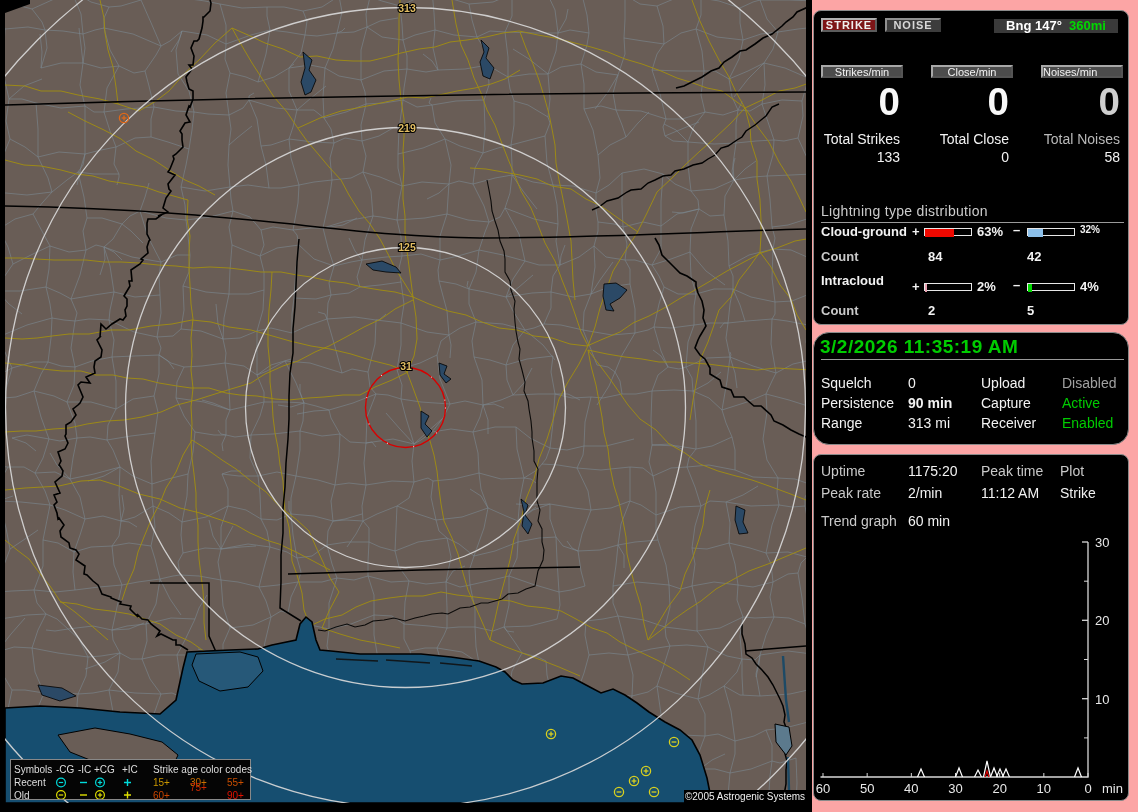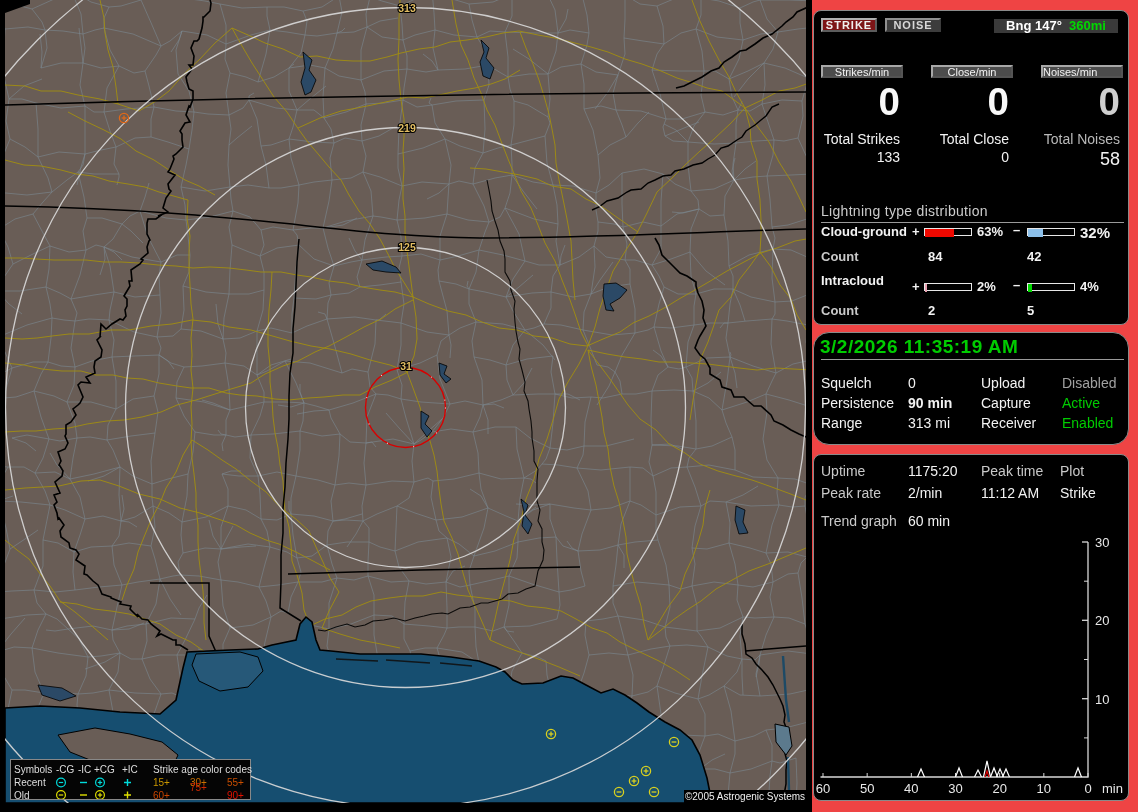--- a/index.html
+++ b/index.html
@@ -1,17 +1,17 @@
 <!DOCTYPE html>
 <html><head><meta charset="utf-8"><style>
 html,body{margin:0;padding:0;background:#000;width:1138px;height:812px;overflow:hidden}
 *{font-family:"Liberation Sans",sans-serif;box-sizing:border-box}
 </style></head>
 <body>
-<div style="position:relative;width:1138px;height:812px;background:#ef4444">
+<div style="position:relative;width:1138px;height:812px;background:#fca5a5">
 <svg width="812" height="812" style="position:absolute;left:0;top:0">
 <rect x="5" y="0" width="801" height="803" fill="#695d56"></rect>
 <g>
         <path d="M-0,-8 13,4 32,9 M-0,-8 -1,8 5,29 M5,29 28,27 45,30 M5,29 4,45 -1,65 M-1,65 5,81 9,99 M9,99 22,99 36,103 M9,99 6,121 10,139 M10,139 25,147 38,157 M10,139 -1,166 -5,192 M-5,192 27,195 52,192 M-5,192 -5,208 -1,229 M-1,229 15,219 33,214 M-1,229 8,247 13,264 M13,264 35,253 50,246 M13,264 2,280 -3,291 M-3,291 20,291 46,287 M-3,291 -5,313 -4,338 M-4,338 27,325 52,318 M-4,338 5,352 12,368 M12,368 33,362 48,362 M12,368 7,385 4,398 M4,398 16,397 34,391 M12,438 27,435 49,439 M8,467 24,467 35,473 M8,467 0,481 -1,501 M-1,501 21,502 50,505 M-1,501 6,528 10,549 M10,549 1,573 -3,592 M-3,592 12,591 34,590 M-3,592 -2,602 -0,619 M-0,619 27,615 46,614 M-0,619 -4,635 -3,652 M-3,652 14,647 32,648 M-3,652 2,673 12,690 M12,690 25,690 44,693 M12,690 8,709 -2,730 M-2,730 21,730 36,724 M-2,730 -2,750 1,775 M1,775 19,770 44,771 M1,775 -2,795 -3,813 M-3,813 18,811 48,805 M32,9 52,-0 71,-10 M32,9 42,22 45,30 M45,30 63,31 83,34 M45,30 47,48 41,68 M41,68 61,63 83,63 M36,103 61,108 85,106 M36,103 38,129 38,157 M38,157 59,152 85,154 M38,157 48,178 52,192 M52,192 67,180 78,172 M52,192 43,202 33,214 M33,214 43,233 50,246 M50,246 69,252 86,250 M50,246 49,269 46,287 M46,287 60,293 71,299 M46,287 50,304 52,318 M52,318 64,320 75,321 M52,318 51,338 48,362 M48,362 61,366 75,367 M48,362 41,374 34,391 M34,391 54,396 67,402 M34,391 41,417 49,439 M49,439 60,441 77,438 M49,439 43,458 35,473 M35,473 55,472 70,479 M35,473 45,491 50,505 M50,505 65,510 85,519 M50,505 46,525 43,540 M43,540 58,543 74,552 M43,540 43,566 34,590 M34,590 55,592 75,590 M34,590 37,603 46,614 M46,614 57,619 68,629 M46,614 38,630 32,648 M32,648 58,653 88,657 M32,648 35,672 44,693 M44,693 60,692 78,694 M44,693 37,710 36,724 M36,724 55,721 79,720 M36,724 41,746 44,771 M44,771 65,765 88,760 M44,771 44,787 48,805 M48,805 62,798 71,794 M71,-10 91,2 109,7 M71,-10 81,14 83,34 M83,34 95,30 104,28 M83,34 85,48 83,63 M83,63 101,68 119,66 M83,63 80,85 85,106 M85,106 94,112 104,112 M85,106 85,133 85,154 M85,154 101,150 116,147 M85,154 83,165 78,172 M78,172 94,174 119,174 M78,172 84,197 87,218 M87,218 102,218 122,224 M87,218 83,231 86,250 M86,250 96,245 104,247 M86,250 80,275 71,299 M71,299 94,295 114,292 M71,299 77,313 75,321 M75,321 89,319 109,320 M75,321 71,348 75,367 M75,367 92,361 112,357 M75,367 74,385 67,402 M67,402 91,402 116,409 M67,402 75,423 77,438 M77,438 90,437 107,440 M77,438 73,458 70,479 M70,479 94,474 120,467 M70,479 80,497 85,519 M85,519 103,516 121,521 M85,519 80,535 74,552 M74,552 91,547 112,546 M74,552 73,572 75,590 M75,590 99,587 122,585 M68,629 93,626 112,630 M68,629 79,639 88,657 M88,657 101,656 120,653 M88,657 86,676 78,694 M78,694 93,693 109,690 M78,694 77,705 79,720 M79,720 93,733 113,741 M79,720 80,737 88,760 M88,760 108,767 121,776 M88,760 78,781 71,794 M71,794 93,799 121,811 M109,7 121,6 141,0 M109,7 104,18 104,28 M104,28 133,34 161,46 M104,28 110,50 119,66 M119,66 134,73 145,71 M119,66 107,88 104,112 M104,112 126,109 154,107 M104,112 110,131 116,147 M116,147 135,138 151,137 M116,147 114,164 119,174 M122,224 130,216 140,211 M122,224 113,239 104,247 M104,247 132,257 161,262 M104,247 110,266 114,292 M114,292 135,297 160,295 M114,292 110,310 109,320 M109,320 134,332 157,337 M109,320 114,340 112,357 M112,357 134,356 159,355 M112,357 116,381 116,409 M116,409 133,399 154,396 M116,409 108,425 107,440 M107,440 131,436 155,433 M107,440 113,450 120,467 M120,467 133,476 152,484 M120,467 119,495 121,521 M121,521 135,517 153,506 M121,521 119,536 112,546 M112,546 129,543 151,546 M112,546 114,565 122,585 M122,585 138,582 160,579 M122,585 117,607 112,630 M112,630 127,626 146,624 M112,630 113,640 120,653 M120,653 131,659 142,659 M120,653 118,672 109,690 M109,690 135,693 161,694 M109,690 113,712 113,741 M113,741 125,734 146,729 M113,741 115,761 121,776 M121,776 137,765 151,759 M121,776 123,795 121,811 M121,811 130,804 142,795 M141,0 152,25 161,46 M161,46 170,41 182,31 M161,46 156,55 145,71 M145,71 149,86 154,107 M154,107 176,111 194,112 M154,107 151,119 151,137 M151,137 168,142 189,149 M149,183 145,197 140,211 M140,211 166,218 186,220 M140,211 148,237 161,262 M161,262 177,255 190,255 M161,262 159,276 160,295 M160,295 161,313 157,337 M157,337 173,336 181,329 M157,337 161,348 159,355 M159,355 171,363 184,367 M159,355 159,374 154,396 M154,396 158,412 155,433 M155,433 151,461 152,484 M152,484 168,479 188,474 M152,484 152,498 153,506 M153,506 169,513 182,522 M153,506 155,527 151,546 M151,546 155,559 160,579 M160,579 173,576 180,575 M160,579 156,604 146,624 M146,624 171,618 195,619 M146,624 147,641 142,659 M142,659 160,655 177,655 M142,659 150,679 161,694 M161,694 172,693 186,699 M161,694 155,711 146,729 M146,729 165,724 179,724 M146,729 145,747 151,759 M151,759 172,769 197,772 M151,759 145,780 142,795 M142,795 164,796 179,799 M183,-2 205,1 220,4 M182,31 207,35 226,44 M182,31 176,50 178,74 M178,74 189,91 194,112 M194,112 208,114 229,115 M194,112 192,130 189,149 M189,149 186,165 181,187 M181,187 205,191 230,187 M181,187 185,205 186,220 M186,220 210,217 233,211 M186,220 188,236 190,255 M190,255 189,272 183,286 M183,286 206,292 229,294 M183,286 184,310 181,329 M181,329 201,331 223,339 M184,367 202,366 225,363 M184,367 177,382 176,398 M176,398 204,402 230,410 M176,398 184,416 195,432 M195,432 214,435 226,435 M195,432 193,452 188,474 M188,474 187,496 182,522 M182,522 206,517 228,506 M182,522 181,535 183,553 M183,553 205,548 221,549 M183,553 178,562 180,575 M180,575 199,576 221,580 M195,619 185,640 177,655 M177,655 199,655 223,656 M177,655 180,676 186,699 M186,699 205,692 217,689 M186,699 185,711 179,724 M179,724 198,730 216,732 M179,724 185,750 197,772 M197,772 212,766 225,757 M197,772 186,784 179,799 M179,799 206,798 233,799 M220,4 242,8 267,7 M220,4 226,25 226,44 M226,44 251,35 270,30 M226,44 225,59 230,73 M230,73 246,77 258,82 M230,73 226,93 229,115 M229,115 243,108 249,100 M229,115 231,129 229,145 M229,145 228,165 230,187 M230,187 248,185 269,188 M230,187 231,199 233,211 M233,211 250,217 261,230 M233,211 229,227 232,245 M232,245 249,252 260,256 M232,245 230,270 229,294 M229,294 249,294 264,290 M229,294 224,318 223,339 M223,339 240,338 257,331 M223,339 226,353 225,363 M225,363 244,366 257,375 M225,363 229,387 230,410 M230,410 243,407 264,402 M230,410 226,420 226,435 M226,435 235,437 251,435 M222,474 239,476 258,476 M222,474 228,489 228,506 M228,506 246,510 261,519 M228,506 221,527 221,549 M221,549 248,544 270,547 M221,549 218,562 221,580 M221,580 238,582 259,587 M221,580 223,606 230,628 M230,628 253,625 271,617 M230,628 223,644 223,656 M223,656 242,659 261,664 M223,656 221,674 217,689 M217,689 234,689 253,690 M217,689 214,713 216,732 M216,732 224,743 225,757 M225,757 229,775 233,799 M233,799 252,805 268,807 M267,7 284,7 303,11 M267,7 267,16 270,30 M270,30 287,32 305,35 M270,30 266,54 258,82 M258,82 274,77 289,68 M249,100 276,108 297,110 M249,100 257,119 261,146 M261,146 271,145 289,139 M261,146 266,165 269,188 M269,188 281,188 299,185 M261,230 273,227 293,230 M261,230 264,245 260,256 M260,256 277,248 299,245 M260,256 264,272 264,290 M264,290 263,310 257,331 M257,331 271,328 292,333 M257,331 257,350 257,375 M257,375 267,371 285,361 M257,375 264,392 264,402 M264,402 286,402 304,403 M264,402 260,416 251,435 M251,435 273,434 300,431 M251,435 250,458 258,476 M258,476 277,472 296,476 M258,476 260,494 261,519 M261,519 277,520 291,514 M261,519 267,531 270,547 M270,547 287,552 297,558 M270,547 265,564 259,587 M259,587 278,585 298,582 M259,587 266,601 271,617 M271,617 281,611 288,613 M271,617 265,642 261,664 M261,664 279,657 302,648 M261,664 256,674 253,690 M253,690 271,684 288,686 M253,690 265,711 270,737 M270,737 286,740 297,737 M270,737 267,744 260,758 M260,758 283,768 299,773 M260,758 261,780 268,807 M303,11 322,7 339,-4 M303,11 307,21 305,35 M305,35 317,36 337,33 M305,35 301,53 289,68 M289,68 310,65 325,68 M289,68 289,91 297,110 M297,110 314,110 324,118 M297,110 293,127 289,139 M289,139 313,142 334,143 M289,139 291,158 299,185 M299,185 314,182 332,180 M299,185 298,203 293,230 M293,230 311,228 323,228 M293,230 297,235 299,245 M299,245 314,259 334,266 M299,245 296,269 294,298 M294,298 316,299 331,295 M294,298 292,314 292,333 M292,333 307,326 327,319 M285,361 310,363 342,373 M285,361 296,383 304,403 M304,403 316,406 329,410 M304,403 303,421 300,431 M300,431 322,436 340,434 M300,431 300,450 296,476 M296,476 318,480 335,485 M296,476 291,498 291,514 M291,514 314,516 333,521 M291,514 293,535 297,558 M297,558 312,556 327,545 M297,558 301,572 298,582 M298,582 322,582 337,578 M298,582 291,597 288,613 M288,613 306,624 329,629 M302,648 319,658 332,663 M302,648 297,668 288,686 M288,686 310,685 327,686 M288,686 291,712 297,737 M297,737 298,756 299,773 M299,773 324,767 343,762 M299,773 294,787 287,792 M287,792 308,792 334,795 M339,-4 350,-5 370,-3 M339,-4 342,12 337,33 M337,33 354,32 367,27 M337,33 333,49 325,68 M325,68 339,76 361,80 M325,68 323,97 324,118 M324,118 346,112 366,104 M324,118 331,129 334,143 M334,143 345,138 362,141 M334,143 330,158 332,180 M332,180 351,178 363,172 M332,180 329,201 323,228 M323,228 346,221 373,216 M323,228 328,248 334,266 M334,266 351,262 362,260 M334,266 329,283 331,295 M331,295 349,293 360,287 M331,295 328,303 327,319 M327,319 355,317 376,320 M327,319 335,347 342,373 M342,373 352,369 368,372 M329,410 353,403 376,394 M329,410 331,418 340,434 M340,434 350,442 366,443 M340,434 339,456 335,485 M335,485 349,483 366,485 M335,485 331,501 333,521 M333,521 346,520 363,521 M333,521 328,531 327,545 M327,545 347,542 369,542 M327,545 332,564 337,578 M337,578 354,580 368,576 M337,578 329,603 329,629 M329,629 351,624 374,615 M329,629 327,646 332,663 M332,663 353,661 378,659 M332,663 326,674 327,686 M327,686 350,688 366,688 M327,686 326,707 330,723 M330,723 353,727 371,724 M330,723 333,746 343,762 M343,762 358,757 377,758 M343,762 336,775 334,795 M334,795 355,799 369,804 M370,-3 382,1 400,6 M370,-3 366,14 367,27 M367,27 382,37 403,40 M367,27 361,50 361,80 M361,80 384,71 407,69 M361,80 365,92 366,104 M366,104 384,103 403,100 M366,104 361,125 362,141 M362,141 366,156 363,172 M363,172 380,177 402,186 M363,172 371,191 373,216 M373,216 381,217 397,220 M373,216 365,240 362,260 M362,260 386,257 402,256 M362,260 357,277 360,287 M360,287 380,285 401,282 M376,320 393,322 401,323 M376,320 375,344 368,372 M368,372 370,387 376,394 M376,394 388,395 401,399 M376,394 367,417 366,443 M366,443 393,439 414,444 M366,443 364,463 366,485 M366,485 392,481 414,482 M366,485 362,506 363,521 M363,521 377,514 397,506 M363,521 369,528 369,542 M369,542 380,547 395,551 M369,542 368,562 368,576 M368,576 391,582 409,581 M368,576 374,595 374,615 M374,615 392,616 404,624 M374,615 374,635 378,659 M378,659 371,674 366,688 M366,688 392,690 413,690 M366,688 366,704 371,724 M371,724 391,726 408,723 M371,724 378,739 377,758 M377,758 390,767 397,776 M377,758 375,779 369,804 M369,804 389,806 411,808 M400,6 413,-0 432,-10 M400,6 402,24 403,40 M403,40 415,35 435,30 M403,40 407,56 407,69 M407,69 426,72 438,70 M407,69 404,88 403,100 M403,100 417,107 432,105 M403,100 399,129 398,154 M398,154 423,148 445,139 M398,154 398,168 402,186 M402,186 422,182 449,184 M402,186 399,200 397,220 M397,220 425,218 447,214 M397,220 401,237 402,256 M402,256 421,254 440,260 M402,256 399,268 401,282 M401,282 404,304 401,323 M401,323 427,332 449,335 M401,323 401,345 397,370 M397,370 420,363 437,355 M397,370 402,385 401,399 M401,399 421,402 450,404 M401,399 406,418 414,444 M414,444 421,440 432,432 M414,444 412,461 414,482 M414,482 428,478 433,481 M414,482 409,498 397,506 M397,506 415,513 436,520 M397,506 396,529 395,551 M395,551 418,542 447,538 M395,551 399,567 409,581 M409,581 426,584 446,582 M409,581 405,602 404,624 M404,624 429,626 447,628 M404,624 404,639 410,651 M410,651 425,648 437,648 M410,651 414,668 413,690 M413,690 430,693 452,692 M413,690 413,704 408,723 M408,723 431,729 451,734 M408,723 400,750 397,776 M397,776 423,773 447,774 M397,776 403,792 411,808 M411,808 424,807 445,802 M432,-10 449,-2 469,4 M432,-10 434,13 435,30 M435,30 454,35 477,37 M435,30 433,48 438,70 M438,70 465,69 488,65 M432,105 456,101 484,100 M432,105 435,123 445,139 M445,139 460,146 483,153 M445,139 451,165 449,184 M449,184 459,181 473,184 M449,184 448,198 447,214 M447,214 468,220 489,222 M447,214 440,236 440,260 M440,260 458,256 479,250 M440,260 438,270 439,281 M439,281 456,284 469,289 M439,281 447,311 449,335 M449,335 460,328 476,322 M449,335 441,341 437,355 M437,355 440,379 450,404 M450,404 465,401 483,405 M450,404 443,418 432,432 M432,432 451,429 473,432 M433,481 454,479 479,473 M433,481 431,497 436,520 M436,520 462,517 488,508 M436,520 439,531 447,538 M447,538 459,544 474,556 M447,538 451,557 446,582 M446,582 460,587 470,585 M446,582 447,608 447,628 M447,628 459,627 475,627 M447,628 444,635 437,648 M437,648 462,652 479,663 M437,648 443,668 452,692 M452,692 461,698 471,697 M452,692 454,712 451,734 M451,734 468,730 480,729 M451,734 449,757 447,774 M447,774 466,770 484,774 M447,774 447,791 445,802 M469,4 493,2 512,-6 M469,4 472,20 477,37 M477,37 490,31 505,32 M477,37 485,50 488,65 M488,65 501,73 508,77 M488,65 489,85 484,100 M484,100 485,129 483,153 M483,153 498,148 511,145 M483,153 475,168 473,184 M473,184 495,178 512,175 M473,184 484,206 489,222 M489,222 500,217 505,208 M489,222 485,232 479,250 M479,250 503,255 525,261 M479,250 476,272 469,289 M469,289 485,292 506,297 M469,289 469,304 476,322 M476,322 503,324 525,330 M476,322 472,341 474,357 M474,357 490,360 506,365 M474,357 482,380 483,405 M483,405 501,400 513,395 M483,405 480,417 473,432 M473,432 495,427 516,427 M473,432 478,453 479,473 M479,473 501,479 524,478 M479,473 481,489 488,508 M488,508 506,516 518,521 M488,508 484,528 474,556 M474,556 495,551 518,542 M474,556 469,571 470,585 M470,585 492,580 509,576 M470,585 475,609 475,627 M475,627 493,631 504,627 M475,627 476,647 479,663 M479,663 474,679 471,697 M471,697 487,697 508,697 M471,697 477,710 480,729 M484,774 498,771 507,773 M484,774 477,788 470,798 M470,798 495,807 522,808 M512,-6 526,-7 547,-7 M512,-6 512,16 505,32 M505,32 535,33 558,33 M505,32 508,57 508,77 M508,77 529,74 548,74 M508,77 510,89 514,101 M514,101 528,105 548,117 M514,101 514,125 511,145 M511,145 526,141 545,136 M511,145 512,164 512,175 M512,175 533,182 553,185 M512,175 510,193 505,208 M505,208 534,219 558,224 M505,208 519,234 525,261 M525,261 539,265 560,265 M525,261 513,279 506,297 M506,297 532,293 551,292 M506,297 513,311 525,330 M525,330 534,328 544,324 M525,330 513,345 506,365 M506,365 527,359 553,356 M506,365 507,380 513,395 M513,395 538,394 555,394 M516,427 530,438 550,448 M516,427 517,449 524,478 M524,478 537,470 542,464 M524,478 520,498 518,521 M518,521 533,510 550,504 M518,521 518,527 518,542 M518,542 539,538 556,537 M518,542 517,558 509,576 M509,576 532,584 559,592 M509,576 509,605 504,627 M504,627 530,626 557,619 M504,627 514,641 522,653 M522,653 538,657 546,661 M522,653 512,671 508,697 M508,697 532,690 551,692 M508,697 515,718 522,739 M522,739 538,733 548,729 M522,739 518,757 507,773 M507,773 530,772 555,774 M507,773 517,789 522,808 M522,808 540,801 560,796 M547,-7 566,-6 583,-1 M547,-7 555,10 558,33 M558,33 570,30 589,33 M558,33 556,51 548,74 M548,74 561,67 581,64 M548,74 550,99 548,117 M548,117 550,123 545,136 M545,136 547,163 553,185 M553,185 573,186 596,193 M553,185 557,205 558,224 M558,224 556,241 560,265 M560,265 579,257 594,246 M560,265 553,276 551,292 M551,292 573,297 591,294 M551,292 551,308 544,324 M544,324 561,325 583,330 M553,356 551,372 555,394 M555,394 572,398 591,397 M555,394 553,423 550,448 M550,448 567,450 584,446 M550,448 546,459 542,464 M542,464 558,465 577,468 M550,504 574,508 591,510 M550,504 550,519 556,537 M556,537 563,546 578,551 M556,537 557,560 559,592 M559,592 571,590 585,586 M559,592 560,605 557,619 M546,661 547,675 551,692 M551,692 569,691 579,687 M551,692 552,714 548,729 M548,729 570,732 596,731 M548,729 552,748 555,774 M555,774 567,772 579,774 M560,796 575,797 582,794 M583,-1 606,-3 625,-5 M583,-1 587,15 589,33 M589,33 587,45 581,64 M581,64 596,72 618,75 M581,64 584,84 584,109 M584,109 601,106 616,110 M584,109 593,130 598,155 M598,155 610,145 626,137 M598,155 600,178 596,193 M596,193 609,185 622,173 M596,193 596,210 598,222 M598,222 614,224 623,227 M598,222 598,231 594,246 M594,246 606,257 625,260 M594,246 595,267 591,294 M591,294 609,287 630,284 M591,294 584,312 583,330 M583,330 612,335 635,333 M583,330 590,347 597,365 M597,365 608,367 615,372 M591,397 603,398 622,394 M591,397 585,422 584,446 M584,446 606,446 634,439 M584,446 583,455 577,468 M577,468 601,470 630,467 M577,468 588,491 591,510 M591,510 611,508 630,501 M591,510 582,534 578,551 M578,551 600,550 618,545 M578,551 581,571 585,586 M586,621 603,619 618,616 M586,621 585,635 589,655 M589,655 609,653 628,655 M589,655 584,673 579,687 M579,687 603,694 632,696 M579,687 591,713 596,731 M596,731 615,735 632,731 M596,731 588,751 579,774 M579,774 604,772 633,775 M579,774 582,785 582,794 M625,-5 640,4 657,6 M625,-5 625,19 624,38 M624,38 643,41 664,44 M624,38 625,54 618,75 M618,75 613,93 616,110 M616,110 641,111 666,119 M616,110 622,125 626,137 M622,173 644,169 663,174 M622,173 622,204 623,227 M623,227 643,222 661,226 M623,227 627,244 625,260 M625,260 635,260 652,265 M625,260 630,269 630,284 M630,284 635,309 635,333 M635,333 648,330 654,327 M635,333 622,355 615,372 M615,372 620,381 622,394 M622,394 636,394 652,391 M630,467 643,468 653,476 M630,467 630,483 630,501 M630,501 641,505 656,515 M630,501 621,524 618,545 M618,545 635,542 658,540 M618,545 616,565 613,586 M613,586 637,582 669,585 M613,586 613,603 618,616 M618,616 644,620 665,627 M618,616 623,635 628,655 M628,655 651,649 670,646 M628,655 633,675 632,696 M632,696 648,692 657,686 M632,696 629,710 632,731 M632,731 643,736 660,738 M632,731 631,753 633,775 M633,775 622,790 617,808 M617,808 638,811 653,810 M657,6 676,-2 701,-2 M657,6 663,26 664,44 M664,44 681,33 696,29 M664,44 657,54 652,70 M652,70 680,71 704,71 M652,70 660,94 666,119 M666,119 682,119 705,112 M666,119 663,127 665,136 M665,136 673,141 688,142 M663,174 675,184 691,191 M663,174 661,201 661,226 M661,226 677,214 699,209 M661,226 661,249 652,265 M652,265 671,259 690,252 M652,265 659,276 664,287 M664,287 678,294 696,294 M664,287 659,304 654,327 M654,327 671,328 694,325 M654,327 661,351 668,367 M668,367 679,369 686,367 M668,367 658,375 652,391 M652,391 674,390 693,391 M652,391 651,419 652,445 M652,445 678,446 696,449 M652,445 649,462 653,476 M653,476 671,468 687,467 M653,476 656,492 656,515 M656,515 680,507 701,506 M656,515 656,530 658,540 M658,540 666,565 669,585 M669,585 681,589 692,586 M669,585 670,607 665,627 M665,627 681,629 697,631 M665,627 666,637 670,646 M670,646 687,645 708,647 M670,646 664,665 657,686 M657,686 675,693 698,699 M657,686 661,714 660,738 M660,738 683,735 705,736 M667,756 682,761 700,769 M667,756 662,786 653,810 M653,810 675,802 694,798 M701,-2 719,1 740,8 M701,-2 701,15 696,29 M696,29 717,37 743,40 M696,29 702,51 704,71 M704,71 715,71 729,79 M704,71 701,95 705,112 M705,112 723,115 738,110 M705,112 694,126 688,142 M688,142 714,144 736,143 M688,142 688,165 691,191 M691,191 714,189 734,180 M691,191 698,200 699,209 M699,209 710,216 724,215 M699,209 691,229 690,252 M690,252 691,276 696,294 M696,294 714,289 733,289 M696,294 694,306 694,325 M694,325 710,323 728,323 M694,325 688,342 686,367 M686,367 707,358 730,357 M686,367 692,378 693,391 M693,391 709,398 722,410 M693,391 696,421 696,449 M696,449 712,446 732,437 M696,449 689,458 687,467 M687,467 709,465 735,470 M687,467 695,487 701,506 M701,506 710,501 726,502 M701,506 695,526 692,548 M692,548 707,549 729,543 M692,548 695,564 692,586 M692,586 714,582 738,585 M692,586 697,606 697,631 M697,631 720,628 743,617 M697,631 701,636 708,647 M708,647 727,656 742,659 M708,647 702,676 698,699 M698,699 709,695 724,686 M698,699 705,714 705,736 M705,736 718,734 735,741 M705,736 699,752 700,769 M700,769 715,769 730,773 M700,769 697,788 694,798 M694,798 713,805 732,811 M740,8 753,2 760,-0 M740,8 740,23 743,40 M743,40 761,34 778,32 M743,40 739,59 729,79 M729,79 748,71 764,63 M729,79 732,97 738,110 M738,110 750,111 762,104 M738,110 736,124 736,143 M736,143 756,141 774,140 M736,143 733,164 734,180 M734,180 753,177 767,176 M734,180 725,196 724,215 M724,215 728,241 729,266 M729,266 749,255 773,249 M729,266 733,276 733,289 M733,289 751,297 775,302 M733,289 730,304 728,323 M728,323 747,321 772,319 M728,323 726,338 730,357 M730,357 753,366 776,373 M730,357 727,381 722,410 M722,410 747,402 766,394 M722,410 726,423 732,437 M732,437 735,450 735,470 M735,470 753,477 778,478 M726,502 751,506 779,505 M726,502 730,523 729,543 M729,543 750,548 766,553 M729,543 735,564 738,585 M738,585 753,587 773,582 M738,585 737,600 743,617 M743,617 755,618 774,617 M743,617 740,636 742,659 M742,659 755,660 760,655 M742,659 737,672 724,686 M724,686 740,695 760,696 M724,686 731,711 735,741 M735,741 754,736 766,730 M735,741 735,754 730,773 M730,773 751,769 772,761 M730,773 728,795 732,811 M732,811 752,804 769,792 M760,-0 789,-0 815,1 M760,-0 767,19 778,32 M778,32 798,29 817,27 M778,32 773,49 764,63 M764,63 785,68 808,78 M764,63 765,85 762,104 M762,104 782,100 802,101 M762,104 768,122 774,140 M774,140 784,141 798,138 M774,140 773,155 767,176 M767,176 791,175 812,174 M767,176 770,199 772,227 M772,227 788,225 813,217 M772,227 775,238 773,249 M773,249 791,250 807,257 M773,249 772,278 775,302 M775,302 792,301 807,295 M775,302 775,314 772,319 M772,319 787,321 808,325 M772,319 771,344 776,373 M776,373 793,364 811,360 M776,373 772,381 766,394 M766,394 789,400 811,407 M766,394 767,412 763,439 M763,439 767,460 778,478 M778,478 795,479 812,485 M778,478 777,493 779,505 M779,505 792,507 805,506 M779,505 772,525 766,553 M766,553 788,552 807,557 M766,553 771,564 773,582 M773,582 788,574 798,573 M773,582 770,597 774,617 M774,617 789,618 805,624 M774,617 766,635 760,655 M760,655 788,651 812,654 M760,655 756,674 760,696 M760,696 790,694 817,688 M766,730 785,728 812,721 M766,730 772,745 772,761 M772,761 780,763 796,758 M772,761 770,776 769,792 M769,792 785,798 796,803 M815,1 815,17 817,27 M817,27 814,53 808,78 M808,78 806,87 802,101 M802,101 803,116 798,138 M798,138 808,160 812,174 M812,174 813,196 813,217 M813,217 810,234 807,257 M807,257 809,278 807,295 M807,295 809,311 808,325 M808,325 806,342 811,360 M811,360 812,382 811,407 M811,407 813,419 812,434 M812,434 810,460 812,485 M812,485 805,497 805,506 M805,506 809,528 807,557 M807,557 801,563 798,573 M798,573 802,598 805,624 M805,624 809,637 812,654 M817,688 814,702 812,721 M796,758 797,783 796,803 M446,582 L453,571 L465,566 M506,297 L519,287 L533,275 M304,403 L291,407 L278,405 M249,100 L249,96 L254,93 M332,663 L328,675 L328,683 M449,335 L451,345 L450,358 M548,74 L529,59 L513,49 M68,629 L55,631 L46,630 M488,508 L481,496 L470,489 M112,630 L129,629 L144,623 M120,467 L104,476 L88,481 M299,773 L298,760 L299,750 M668,367 L661,356 L653,350 M578,551 L572,548 L567,541 M327,319 L325,314 L318,312 M690,252 L706,271 L725,285 M699,209 L683,213 L672,212 M-1,65 L-10,74 L-18,80 M226,435 L222,444 L223,451 M119,174 L119,177 L117,185 M226,435 L221,434 L218,430 M728,323 L724,323 L720,328 M160,579 L170,599 L181,615 M260,758 L272,768 L278,774 M291,514 L289,509 L289,501 M195,619 L199,608 L207,595 M221,549 L213,536 L209,520 M257,375 L271,365 L291,359 M8,467 L-3,466 L-13,464 M9,99 L24,86 L42,79 M121,521 L129,522 L137,527 M323,228 L343,225 L357,218 M120,653 L105,662 L85,669 M626,137 L638,123 L649,112 M449,184 L439,193 L427,199 M730,357 L735,373 L737,388 M367,27 L380,21 L398,18 M733,289 L740,305 L745,321 M518,521 L525,515 L536,507 M104,247 L114,252 L122,260 M221,549 L226,539 L233,526 M558,33 L566,19 L568,9 M83,63 L81,45 L79,28 M70,479 L57,465 L50,453 M376,320 L379,320 L386,314 M12,368 L-5,377 L-21,389 M-0,-8 L-16,-22 L-30,-41 M555,394 L568,394 L580,400 M451,734 L440,739 L434,743 M432,105 L429,103 L431,98 M579,687 L562,697 L545,703 M337,33 L342,31 L345,28 M10,549 L25,539 L38,530 M330,723 L338,728 L349,732 M652,445 L670,444 L682,449 M504,627 L507,631 L514,632 M330,723 L343,708 L359,690 M159,355 L168,361 L174,369 M734,180 L745,169 L756,161 M579,687 L587,693 L599,695 M104,247 L105,259 L100,275 M512,175 L523,191 L537,209 M591,294 L600,280 L613,262 M12,438 L26,443 L36,451 M85,154 L81,167 L77,185 M121,521 L124,509 L122,495 M229,145 L237,138 L252,126 M297,110 L311,98 L326,86 M362,141 L379,136 L393,128 M760,655 L759,664 L756,677 M693,391 L708,383 L721,372 M122,224 L131,231 L143,243 M343,762 L340,771 L341,785 M414,444 L426,433 L442,419 M88,760 L84,744 L81,733 M480,729 L478,710 L477,695 M483,405 L494,404 L504,408 M438,70 L432,61 L423,54 M363,521 L356,534 L347,547 M452,692 L467,708 L482,724 M469,289 L467,286 L468,281 M734,180 L732,171 L735,158 M366,443 L372,442 L376,447 M447,774 L432,769 L422,767 M525,330 L543,345 L555,360 M688,142 L676,130 L664,124 M-3,291 L9,304 L22,314 M222,474 L231,471 L241,471 M764,63 L748,79 L734,97 M483,405 L488,420 L488,434 M414,444 L400,429 L386,413 M524,478 L531,479 L536,483 M742,659 L742,676 L743,695 M550,504 L533,505 L516,504 M182,31 L179,40 L171,52 M333,521 L345,519 L362,514 M197,772 L184,757 L176,742 M329,410 L314,411 L297,414 M41,68 L42,52 L40,34 M304,403 L300,392 L300,384 M513,395 L524,383 L532,368 M618,75 L608,92 L595,109 M738,110 L741,104 L742,101 M-1,501 L7,498 L13,496 M560,265 L561,256 L565,245 M618,545 L624,555 L624,568 M-3,652 L11,634 L25,618 M730,357 L731,355 L730,352 M221,549 L241,547 L256,546 M-3,291 L-13,299 L-18,305 M700,769 L712,760 L725,754 M223,339 L218,324 L216,304 M223,656 L209,652 L198,649 M665,136 L684,128 L699,122 M726,502 L743,495 L758,486 M615,372 L609,386 L597,405 M362,260 L355,251 L349,238 M-2,730 L-7,711 L-16,694 M230,410 L213,403 L202,400 M289,68 L290,67 L294,64" fill="none" stroke="#7b8890" stroke-width="1" opacity="0.62"></path>
       </g>
 <path d="M400,0 L399,19 L399,39 L398,60 L399,80 L401,100 L404,119 L404,137 L403,151 L404,169 L403,184 L403,199 L405,216 L405,232 L407,251 L410,274 L413,297 L416,317 L417,339 L414,356 L407,372 L413,388 L420,407 L424,423 L430,441 L434,455 L437,471 L439,489 L441,504 L444,521 L452,538 L458,554 L463,573 L468,590 L476,608 L483,624 L490,640 M413,297 L429,304 L448,311 L466,315 L482,322 L499,328 L517,330 L534,336 L552,338 L570,344 L587,346 L603,339 L620,332 L633,323 L649,316 L666,307 L679,299 L695,290 L712,280 L727,271 L744,262 L761,253 L777,248 L795,241 L812,238 M588,350 L607,354 L625,357 L642,359 L659,362 L675,362 L691,363 L708,364 L723,366 L739,368 L757,370 L776,368 L793,369 L812,370 M588,350 L598,363 L610,379 L619,392 L628,405 L640,419 L656,430 L669,444 L685,453 L700,464 L718,471 L736,476 L752,480 L769,486 L788,493 L806,500 M588,350 L591,366 L596,385 L599,401 L602,417 L604,433 L608,449 L610,467 L614,486 L619,502 L623,521 L626,537 L627,554 L631,571 L636,590 L641,606 L644,624 L648,640 M413,300 L395,309 L381,319 L364,327 L346,337 L329,346 L315,352 L298,361 L283,366 L265,374 L251,383 L231,389 L215,394 L196,400 L177,405 L161,412 L142,417 L124,420 L107,421 L87,424 L69,428 L53,429 L36,431 L21,431 L5,432 M413,297 L405,284 L396,270 L388,254 L380,239 L370,224 L359,211 L349,195 L341,180 L329,167 L319,155 L307,141 L297,127 L287,112 L274,97 L263,80 L252,63 L242,46 L232,28 M5,363 L24,365 L42,369 L62,371 L81,371 L96,375 L113,375 L127,378 L143,379 L159,383 L177,386 L191,388 L209,388 L226,393 L240,395 L257,396 L275,399 L289,400 L308,398 L324,397 L343,395 L360,395 L375,387 L392,380 L408,372 M188,200 L187,219 L190,236 L189,251 L189,269 L190,285 L191,304 L193,319 L191,338 L192,355 L191,370 L193,388 L191,407 L192,424 L191,441 L192,458 L194,474 L196,493 L196,507 L198,525 L198,542 L199,559 L201,575 L203,591 L204,607 L204,623 L206,640 M192,440 L183,455 L176,472 L166,488 L160,503 L151,520 L144,537 L138,552 L134,569 L127,585 L122,600 M192,440 L208,450 L222,460 L236,469 L251,481 L266,492 L280,507 L297,520 L309,531 L316,547 L323,562 L330,578 L339,592 L329,611 L322,628 M5,258 L21,258 L36,259 L54,260 L69,260 L86,260 L104,262 L121,262 L139,263 L158,265 L176,266 L193,268 L210,267 L229,268 L246,270 L261,272 L281,272 L297,275 L311,277 L329,281 L346,283 L362,287 L380,290 L395,292 L413,297 M232,28 L248,35 L265,43 L283,49 L300,57 L317,56 L336,60 L353,61 L370,61 L387,57 L401,53 L419,49 L435,47 L450,42 L467,40 L486,37 L503,33 L519,31 L538,35 L555,38 L571,42 L591,47 L608,52 L625,59 L642,64 L661,71 L677,78 L690,82 L707,88 L722,91 L745,108 M745,108 L757,126 L769,142 L779,162 L791,181 L799,197 L806,212 M745,108 L731,123 L714,139 L700,151 L685,165 L672,178 L657,192 L647,213 L637,233 L626,250 L613,271 L607,288 L600,308 L595,327 L588,346 M745,108 L762,100 L779,91 L795,88 L812,82 M452,0 L456,24 L461,45 L468,60 L474,78 L481,93 L487,110 L495,125 L501,141 L508,159 L515,176 L521,191 L531,208 L538,225 L545,243 L555,261 L562,280 L570,300 L575,314 L581,332 L588,346 M310,626 L325,619 L342,615 L356,607 L371,601 L389,598 L405,596 L423,596 L441,592 L457,595 L475,597 L491,599 L511,601 L527,606 L546,608 L561,611 L576,619 L592,628 L607,633 L620,642 M310,626 L304,610 L302,593 L297,575 L292,561 L291,545 L289,527 L285,511 L284,497 L283,481 L280,465 L278,448 L275,433 L273,417 L272,399 L270,382 L270,366 L268,346 L268,330 L269,310 L271,290 L272,272 M490,640 L506,647 L525,654 L541,660 L559,667 L580,676 M108,640 L93,627 L75,612 L60,601 L50,586 L41,575 L29,559 L17,550 L5,540 M205,652 L191,642 L176,635 L160,624 L145,619 L129,614 L111,611 L94,609 L77,604 L60,602 M745,108 L736,92 L729,77 L719,60 L709,41 L699,19 L692,0 M638,232 L618,218 L601,206 L586,199 L571,189 L552,186 L537,179 L520,175 L503,172 L486,169 L470,168 M68,112 L85,121 L104,130 L121,139 L136,151 L154,160 L169,170 L185,180 L199,186 L215,195 M5,85 L25,86 L41,91 L61,91 L78,95 L100,99 L118,104 M5,160 L24,165 L41,166 L61,170 L76,174 L93,176 L109,181 L128,184 L145,187 L159,192 L188,200 M100,0 L104,18 L105,33 L108,50 L113,67 L116,87 L118,104 M192,320 L172,324 L151,326 L129,330 L111,330 L89,334 L69,334 L52,336 L37,338 L22,339 L5,338 M192,320 L211,322 L229,327 L251,330 L269,335 L290,341 L311,346 L330,349 L351,354 L370,360 L390,365 L408,372 M100,480 L119,486 L139,494 L160,499 L180,508 L200,513 L221,520 L236,525 L250,533 L266,540 L279,544 L296,552 L315,562 L330,570 M5,490 L25,488 L43,487 L59,486 L81,481 L100,480 M588,346 L579,364 L568,382 L559,399 L553,420 L547,439 L539,459 L534,479 L526,499 L521,520 L514,539 L510,560 L505,579 L499,601 L495,619 L490,640 M648,640 L660,631 L673,620 L687,610 L701,601 L716,589 L734,579 L749,571 L768,564 L787,556 L806,548 M648,640 L659,622 L668,607 L680,591 L685,574 L693,557 L699,539 L703,525 L705,507 L710,490 M745,108 L750,127 L751,142 L757,161 L757,179 L760,200 L761,220 L761,235 L760,252 M760,252 L771,267 L780,285 L791,299 L797,315 L806,330 M760,252 L750,266 L739,280 L731,297 L719,310 L714,325 L708,342 L700,360 L697,379 L693,400 L690,420 M520,32 L526,48 L533,64 L539,80 L544,96 L549,114 L552,129 L555,145 L556,163 L559,180 L563,199 L567,219 L571,241 L572,259 L573,280 L575,300 M298,128 L320,118 L341,111 L357,108 L372,105 L390,101 L408,97 L424,98 L439,95 L457,91 L475,88 L491,84 L505,79 L520,70 M232,28 L215,43 L200,59 L184,74 L169,91 L156,101 L139,111 L118,104 M322,628 L340,634 L360,640 L381,644 L400,648 M620,642 L640,652 L659,661 L675,670 L690,680" fill="none" stroke="#a28e10" stroke-width="1" opacity="0.9"></path>
 <path d="M210,0 L211,3 L210,11 L204,17 L203,17 L203,21 L202,28 L199,39 L197,41 L194,41 L191,48 L194,56 L193,65 L189,65 L192,69 L186,77 L187,82 L189,89 L193,91 L193,99 L190,107 L189,106 L186,115 L190,122 L185,123 L180,131 L182,134 L182,140 L183,147 L176,154 L173,156 L174,159 L170,169 L168,172 L175,175 L168,184 L169,189 L171,191 L166,198 L163,208 L168,212 L158,216 L160,216 L156,219 L148,219 L147,223 L147,234 L150,240 L149,241 L147,247 L148,253 L141,259 L143,260 L140,264 L131,270 L132,281 L129,281 L130,286 L124,296 L127,299 L127,306 L125,310 L126,316 L123,320 L120,319 L112,324 L106,329 L101,324 L100,337 L101,336 L97,340 L102,350 L101,357 L95,361 L94,367 L95,373 L86,377 L90,383 L81,382 L78,385 L83,397 L80,403 L78,405 L73,409 L76,415 L71,422 L66,425 L66,434 L65,436 L68,443 L65,449 L58,452 L61,461 L59,465 L60,466 L63,471 L62,476 L55,482 L60,493 L54,495 L57,502 L54,505 L57,513 L58,519 L59,518 L64,525 L60,531 L61,537 L68,542 L69,543 L70,548 L76,550 L79,554 L76,560 L85,566 L84,574 L87,575 L93,581 L98,585 L99,587 L102,594 L111,597 L111,598 L121,602 L120,604 L131,606 L130,609 L138,617 L137,614 L142,619 L148,620 L151,624 L160,631 L157,636 L161,634 L173,640 L176,640 L176,645 L180,645 L188,650" fill="none" stroke="#000" stroke-width="1.6"></path>
 <path d="M779,104 L772,107 L766,116 L761,120 L755,125 L746,131 L742,137 L737,140 L728,146 L721,148 L715,155 L708,159 L702,163 L693,165 L684,169 L675,171 L671,175 L663,176 L655,180 L648,183 L641,189 L631,190 L627,192 L618,198 L607,201 L599,207 L592,210" fill="none" stroke="#000" stroke-width="1.4"></path>
 <path d="M812,2 L808,7 L797,12 L793,17 L786,22 L782,26 L772,34 L763,38 L755,44 L746,50 L740,51 L732,57 L724,62 L719,68 L711,71 L702,77 L696,80 L684,86 L676,88" fill="none" stroke="#000" stroke-width="1.6"></path>
 <path d="M655,238 L659,245 L662,255 L670,263 L674,267 L680,273 L687,276 L696,282 L696,286 L698,293 L702,301 L704,310 L703,318 L706,326 L700,336 L698,340 L695,348 L700,355 L705,359 L710,368 L710,374 L720,380 L722,387 L731,390 L734,397 L744,397 L747,400 L754,406 L761,406 L771,415 L774,421 L783,425 L791,430 L799,434 L806,437" fill="none" stroke="#000" stroke-width="1.6"></path>
@@ -114,34 +114,34 @@
       <div style="position:absolute;left:117px;top:54px;width:82px;height:13px;background:#4c4c4c;border:2px outset #a8a8a8;color:#f2f2f2;font-size:11px;text-align:center;line-height:10px">Close/min</div>
       <div style="position:absolute;left:227px;top:54px;width:82px;height:13px;background:#4c4c4c;border:2px outset #a8a8a8;color:#f2f2f2;font-size:11px;text-align:left;line-height:10px">Noises/min</div>
       <div style="position:absolute;right:228px;top:69px;font-size:38.5px;font-weight:bold;color:#f8f8f8">0</div>
       <div style="position:absolute;right:119px;top:69px;font-size:38.5px;font-weight:bold;color:#f8f8f8">0</div>
       <div style="position:absolute;right:8px;top:69px;font-size:38.5px;font-weight:bold;color:#cfcfcf">0</div>
       <div style="position:absolute;right:228px;top:120px;font-size:14px;color:#f2f2f2;font-weight:normal;white-space:nowrap">Total Strikes</div>
       <div style="position:absolute;right:119px;top:120px;font-size:14px;color:#f2f2f2;font-weight:normal;white-space:nowrap">Total Close</div>
       <div style="position:absolute;right:8px;top:120px;font-size:14px;color:#b9b9b9;font-weight:normal;white-space:nowrap">Total Noises</div>
       <div style="position:absolute;right:228px;top:138px;font-size:14px;color:#f2f2f2;font-weight:normal;white-space:nowrap">133</div>
       <div style="position:absolute;right:119px;top:138px;font-size:14px;color:#f2f2f2;font-weight:normal;white-space:nowrap">0</div>
-      <div style="position:absolute;right:8px;top:138px;font-size:18px;color:#f2f2f2;font-weight:normal;white-space:nowrap">58</div>
+      <div style="position:absolute;right:8px;top:138px;font-size:14px;color:#f2f2f2;font-weight:normal;white-space:nowrap">58</div>
       <div style="position:absolute;left:7px;top:192px;font-size:14px;color:#cccccc;font-weight:normal;white-space:nowrap;letter-spacing:0.3px">Lightning type distribution</div>
       <div style="position:absolute;left:7px;top:211px;width:303px;border-top:1px solid #9a9a9a"></div>
       <div style="position:absolute;left:7px;top:213px;font-size:13px;color:#f2f2f2;font-weight:bold;white-space:nowrap;">Cloud-ground</div>
       <div style="position:absolute;left:98px;top:213px;font-size:13px;color:#f2f2f2;font-weight:bold;white-space:nowrap;">+</div>
       <div style="position:absolute;left:110px;top:217px;width:48px;height:8px;border:1px solid #e8e8e8;background:#000">
         <div style="width:63%;height:8px;background:#f00800"></div>
       </div>
       <div style="position:absolute;left:163px;top:213px;font-size:13px;color:#f2f2f2;font-weight:bold;white-space:nowrap;">63%</div>
       <div style="position:absolute;left:199px;top:211px;font-size:13px;color:#f2f2f2;font-weight:bold;white-space:nowrap;">–</div>
       <div style="position:absolute;left:213px;top:217px;width:48px;height:8px;border:1px solid #e8e8e8;background:#000">
         <div style="width:32%;height:8px;background:#8cc0ea"></div>
       </div>
-      <div style="position:absolute;left:266px;top:213px;font-size:15px;color:#f2f2f2;font-weight:bold;white-space:nowrap;">32%</div>
+      <div style="position:absolute;left:266px;top:213px;font-size:10px;color:#f2f2f2;font-weight:bold;white-space:nowrap;">32%</div>
       <div style="position:absolute;left:7px;top:238px;font-size:13px;color:#c9c9c9;font-weight:bold;white-space:nowrap;">Count</div>
       <div style="position:absolute;left:114px;top:238px;font-size:13px;color:#f2f2f2;font-weight:bold;white-space:nowrap;">84</div>
       <div style="position:absolute;left:213px;top:238px;font-size:13px;color:#f2f2f2;font-weight:bold;white-space:nowrap;">42</div>
       <div style="position:absolute;left:7px;top:262px;font-size:13px;color:#f2f2f2;font-weight:bold;white-space:nowrap;">Intracloud</div>
       <div style="position:absolute;left:98px;top:268px;font-size:13px;color:#f2f2f2;font-weight:bold;white-space:nowrap;">+</div>
       <div style="position:absolute;left:110px;top:272px;width:48px;height:8px;border:1px solid #e8e8e8;background:#000">
         <div style="width:4%;height:8px;background:#e8a0b0"></div>
       </div>
       <div style="position:absolute;left:163px;top:268px;font-size:13px;color:#f2f2f2;font-weight:bold;white-space:nowrap;">2%</div>
       <div style="position:absolute;left:199px;top:266px;font-size:13px;color:#f2f2f2;font-weight:bold;white-space:nowrap;">–</div>

